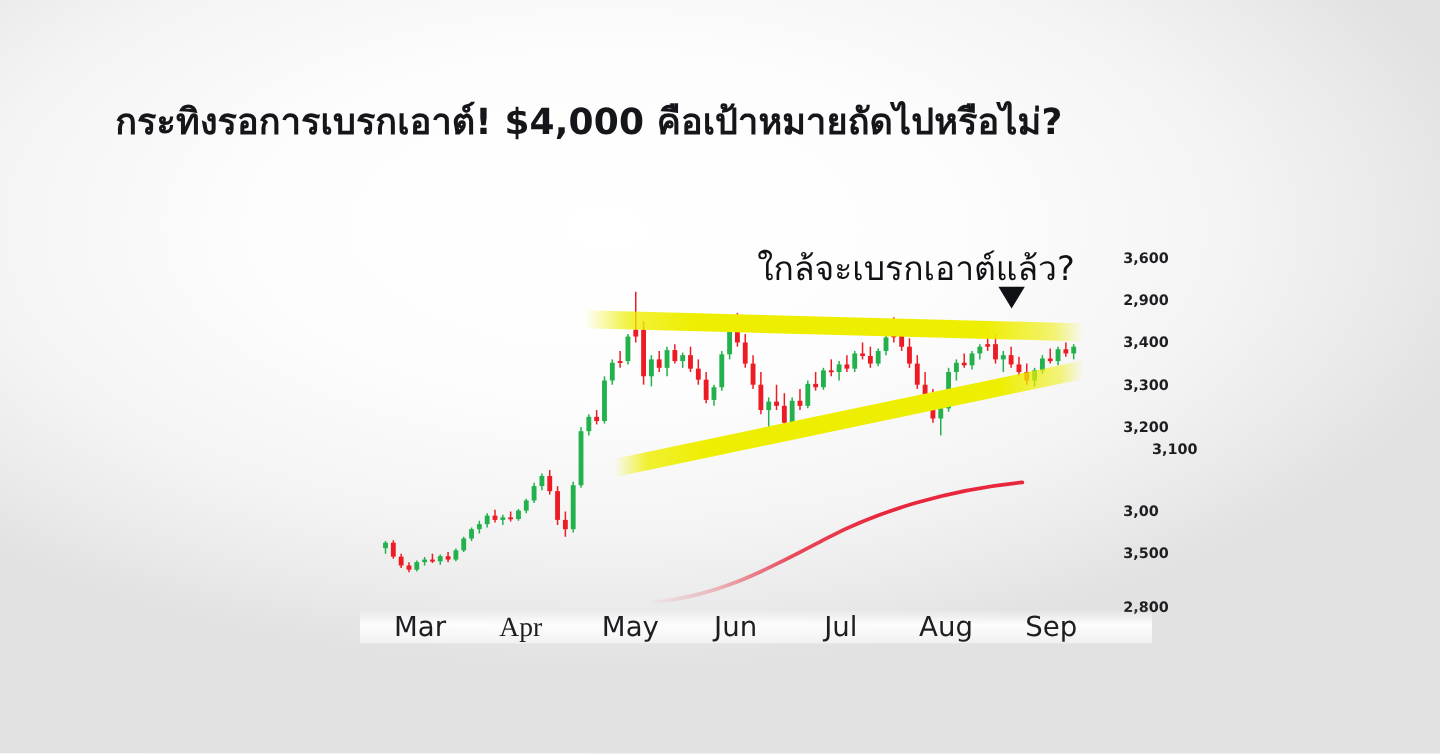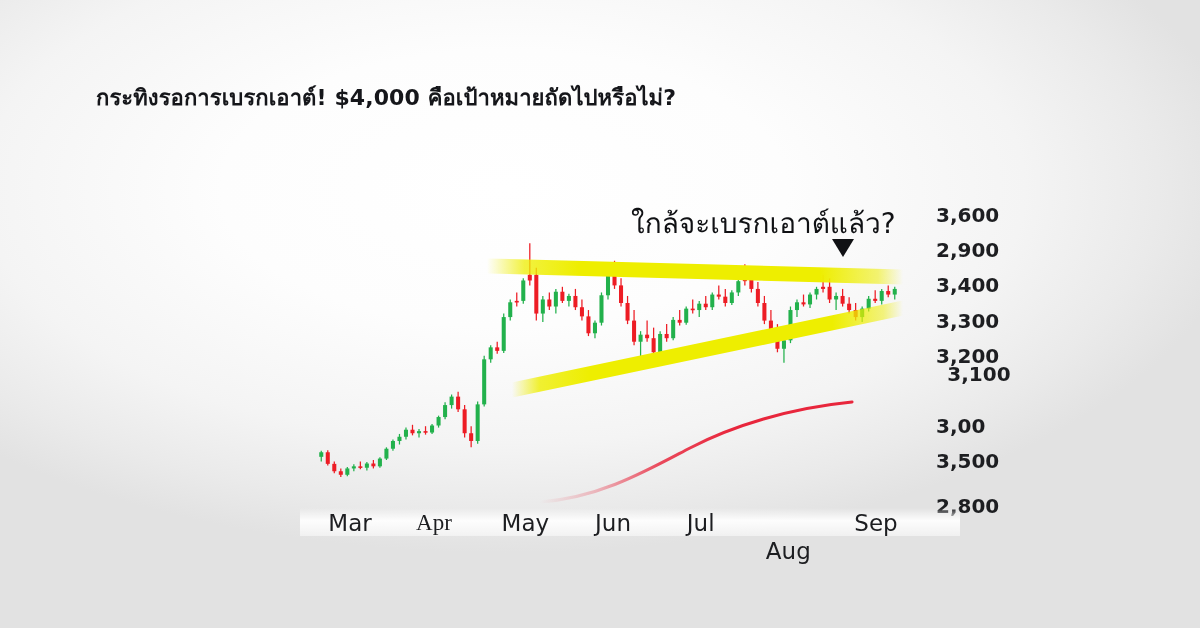--- a/index.html
+++ b/index.html
@@ -21,21 +21,21 @@
       linear-gradient(135deg, #fbfbfb 0%, #f2f2f2 50%, #dadada 100%);
     overflow: hidden;
   }
 
   
   #title {
     position: absolute;
     left: 96px;
     top: 84px;
     width: 1010px;
-    font-size: 22px;
+    font-size: 30px;
     font-weight: 700;
     color: #15161a;
     letter-spacing: 0.1px;
     line-height: 1.25;
     white-space: nowrap;
   }
 
   
   #chart {
     position: absolute;
@@ -51,21 +51,21 @@
     width: 1200px;
     height: 628px;
   }
 
   
   .ytick {
     position: absolute;
     left: 936px;
     width: 86px;
     text-align: left;
-    font-size: 20px;
+    font-size: 12px;
     font-weight: 600;
     color: #1d1e21;
     transform: translateY(-50%);
     white-space: nowrap;
   }
 
   
   #xaxis-band {
     position: absolute;
     left: 300px;
@@ -519,21 +519,21 @@
         <div class="ytick" style="top: 506px;">2,800</div>
       </div>
 
     <div id="xaxis-band"></div>
     <div id="xtick-layer">
         <div class="xtick" style="left: 350px;">Mar</div>
         <div class="xtick" style="left: 434px; font-family: Liberation Serif, serif;">Apr</div>
         <div class="xtick" style="left: 525.333px;">May</div>
         <div class="xtick" style="left: 613px;">Jun</div>
         <div class="xtick" style="left: 700.667px;">Jul</div>
-        <div class="xtick" style="left: 788.333px; margin-top: 28px;">Aug</div>
+        <div class="xtick" style="left: 788.333px;">Aug</div>
         <div class="xtick" style="left: 876px;">Sep</div>
       </div>
   </div>
 
   <div id="annotation">ใกล้จะเบรกเอาต์แล้ว?</div>
   <div id="annotation-arrow"></div>
 
 </div>
 
 </body></html>

